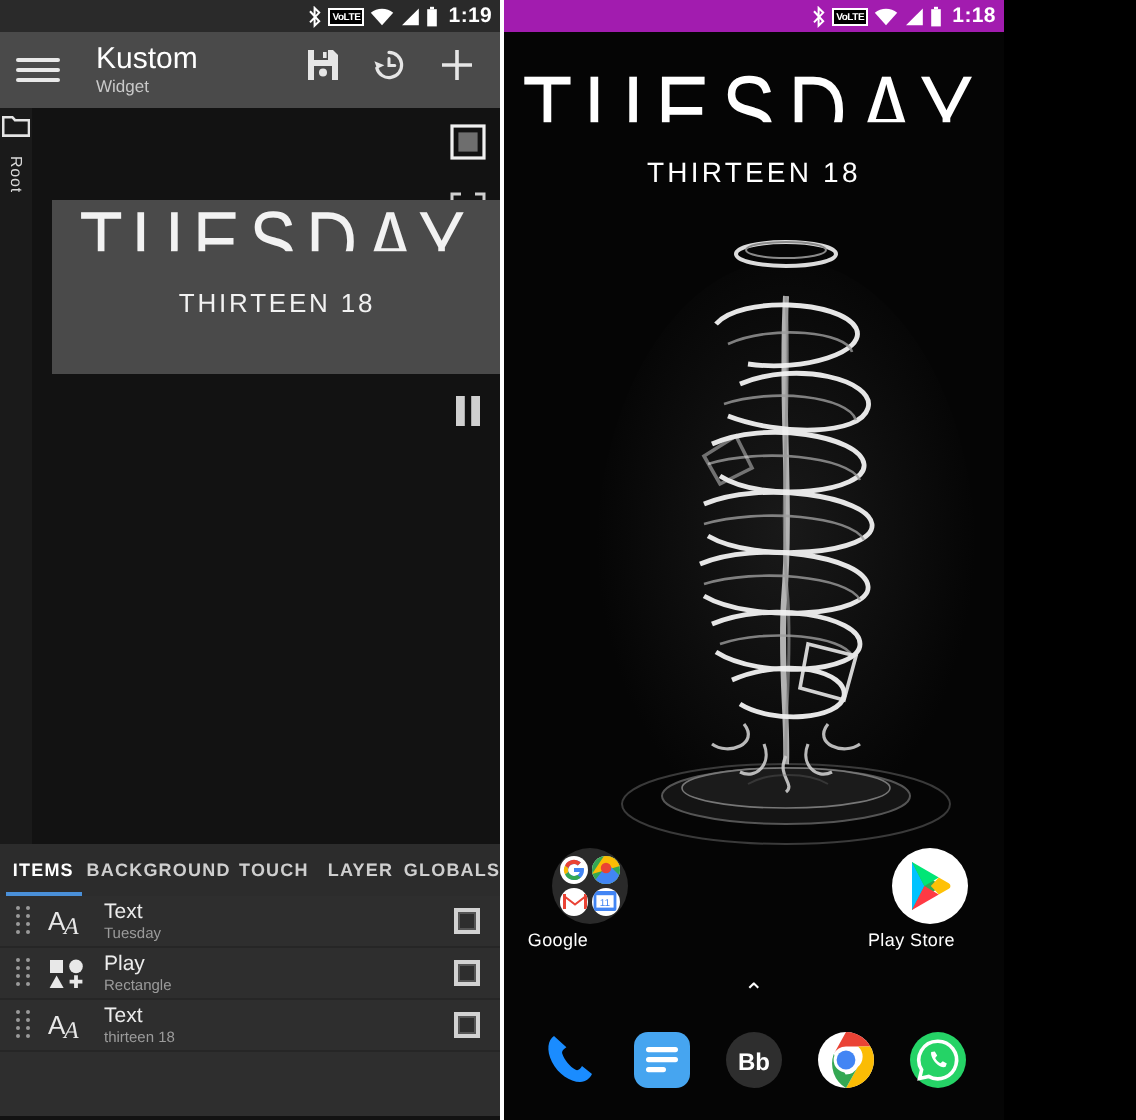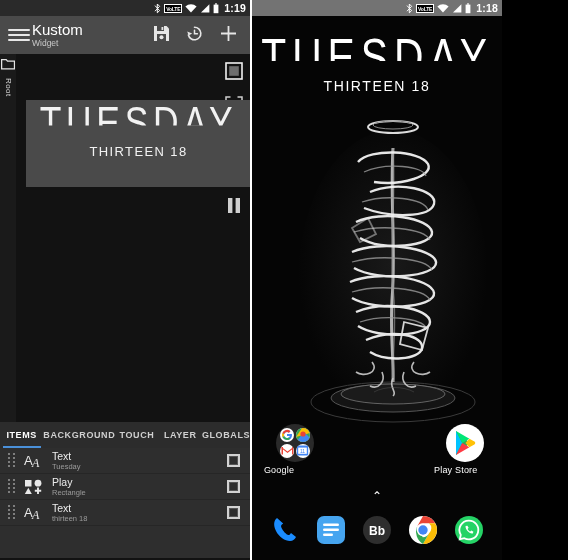--- a/index.html
+++ b/index.html
@@ -41,21 +41,21 @@
   }
 
   
   .appbar {
     height: 38px; background: #4a4a4a;
     display: flex; align-items: center; padding: 0 8px;
   }
   .hamburger { width: 22px; height: 22px; display:flex; flex-direction:column;
     justify-content:center; gap:3px; cursor: pointer; }
   .hamburger i { display:block; height:2px; background:#e8e8e8; border-radius:1px; }
-  .titles { margin-left: 2px; flex: 1; }
+  .titles { margin-left: 18px; flex: 1; }
   .app-title { color:#fff; font-size:15px; line-height:16px; font-weight:400; }
   .app-sub { color:#c9c9c9; font-size:8.5px; line-height:11px; }
   .bar-actions { display:flex; align-items:center; gap:16px; padding-right:4px; }
   .bar-actions > div { cursor:pointer; }
 
   
   .ed-body { position:relative; height: 368px; background:#121212; }
   .left-rail {
     position:absolute; left:0; top:0; width:16px; height:100%;
     background:#1a1a1a;
@@ -141,21 +141,21 @@
   
   .v-divider {
     width:2px; height:560px; background:#ffffff;
   }
 
   
   .home {
     position:relative; width:283px; height:560px;
     background:#050505; overflow:hidden;
   }
-  .home .statusbar { background:#737373; }
+  .home .statusbar { background:#a21caf; }
   .h-day {
     position:absolute; left:0; right:0; top:40px;
     text-align:center; color:#ffffff;
     font-size:34px; line-height:34px; font-weight:300;
     letter-spacing:5px;
     clip-path: inset(0 0 42% 0);
     transform: scaleX(1.2) scaleY(1.5);
   }
   .h-time {
     position:absolute; left:0; right:0; top:78px;

